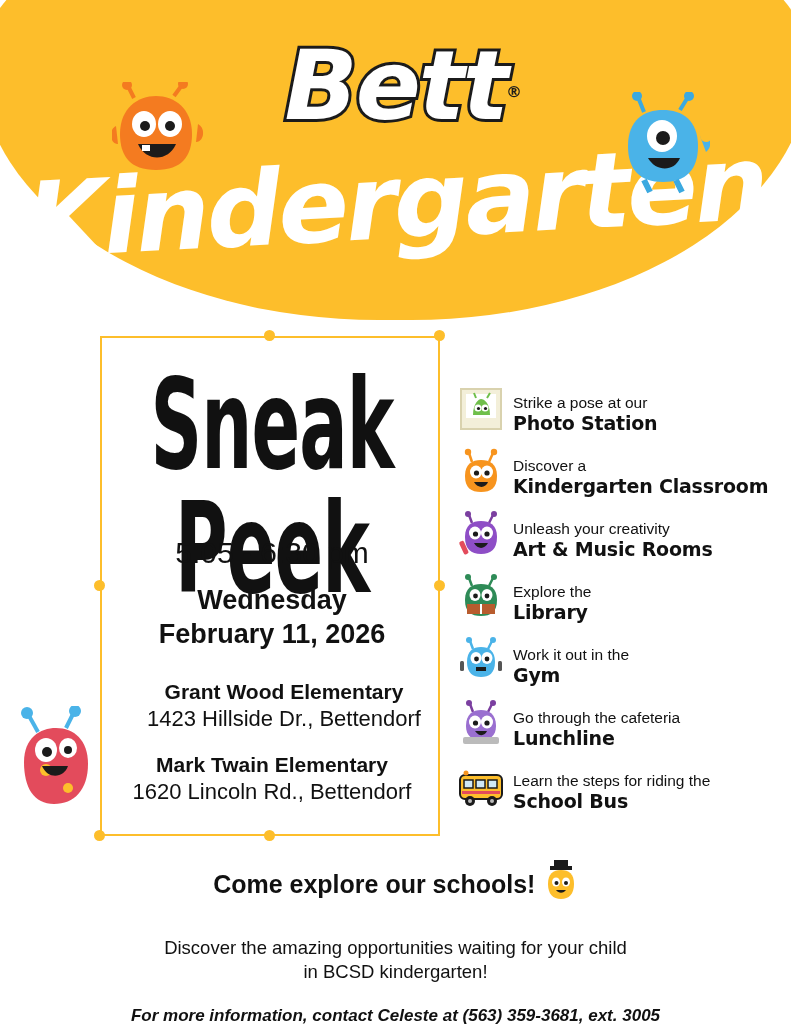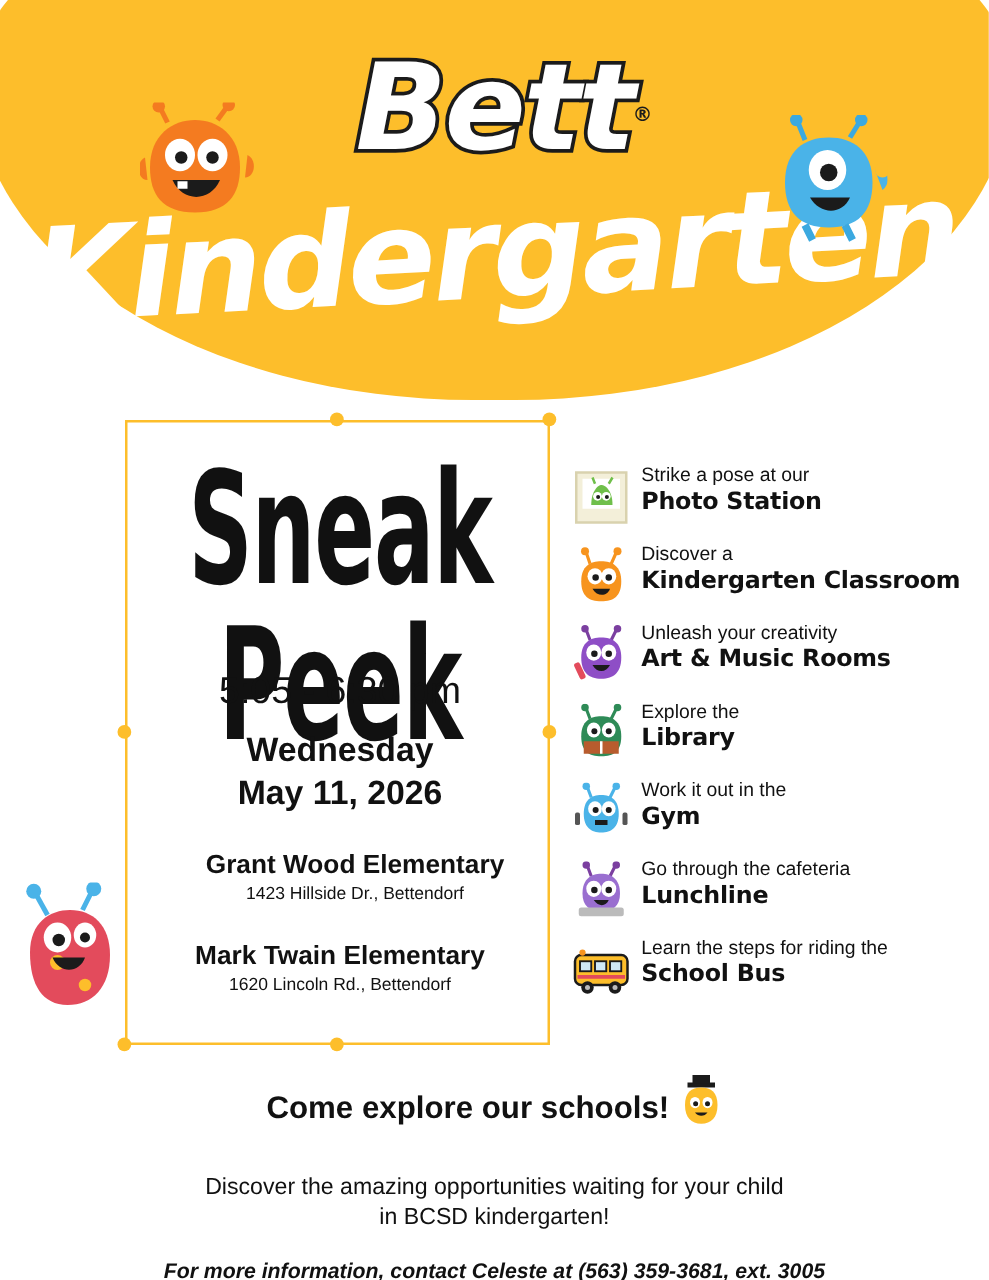--- a/index.html
+++ b/index.html
@@ -152,34 +152,34 @@
     color: #111;
   }
   .school-1 { top: 340px; padding-left: 12px; }
   .school-2 { top: 413px; }
   .school-name {
     font-size: 21px;
     font-weight: bold;
     line-height: 1.3;
   }
   .school-addr {
-    font-size: 14px;
+    font-size: 22px;
     line-height: 1.3;
   }
 
   
   .activities {
     position: absolute;
     left: 455px;
     top: 372px;
     width: 320px;
   }
   .act-row {
     display: flex;
-    align-items: flex-start;
+    align-items: flex-end;
     height: 63px;
   }
   .act-ico {
     width: 52px;
     height: 52px;
     flex: 0 0 52px;
     display: flex;
     align-items: center;
     justify-content: center;
   }
@@ -281,21 +281,21 @@
       <path d="M26 88 l6 12 M58 88 l6 12" stroke="#3BA9E0" stroke-width="6" fill="none"></path>
     </svg>
   </div>
 </div>
 
 <div class="card">
   <div class="sneak">Sneak Peek</div>
   <div class="time">5:05 - 6:30 pm</div>
   <div class="dayline">
     <div>Wednesday</div>
-    <div>May 11, 2026</div>
+    <div>February 11, 2026</div>
   </div>
 
   <div class="school-block school-1">
     <div class="school-name">Grant Wood Elementary</div>
     <div class="school-addr">1423 Hillside Dr., Bettendorf</div>
   </div>
   <div class="school-block school-2">
     <div class="school-name">Mark Twain Elementary</div>
     <div class="school-addr">1620 Lincoln Rd., Bettendorf</div>
   </div>

